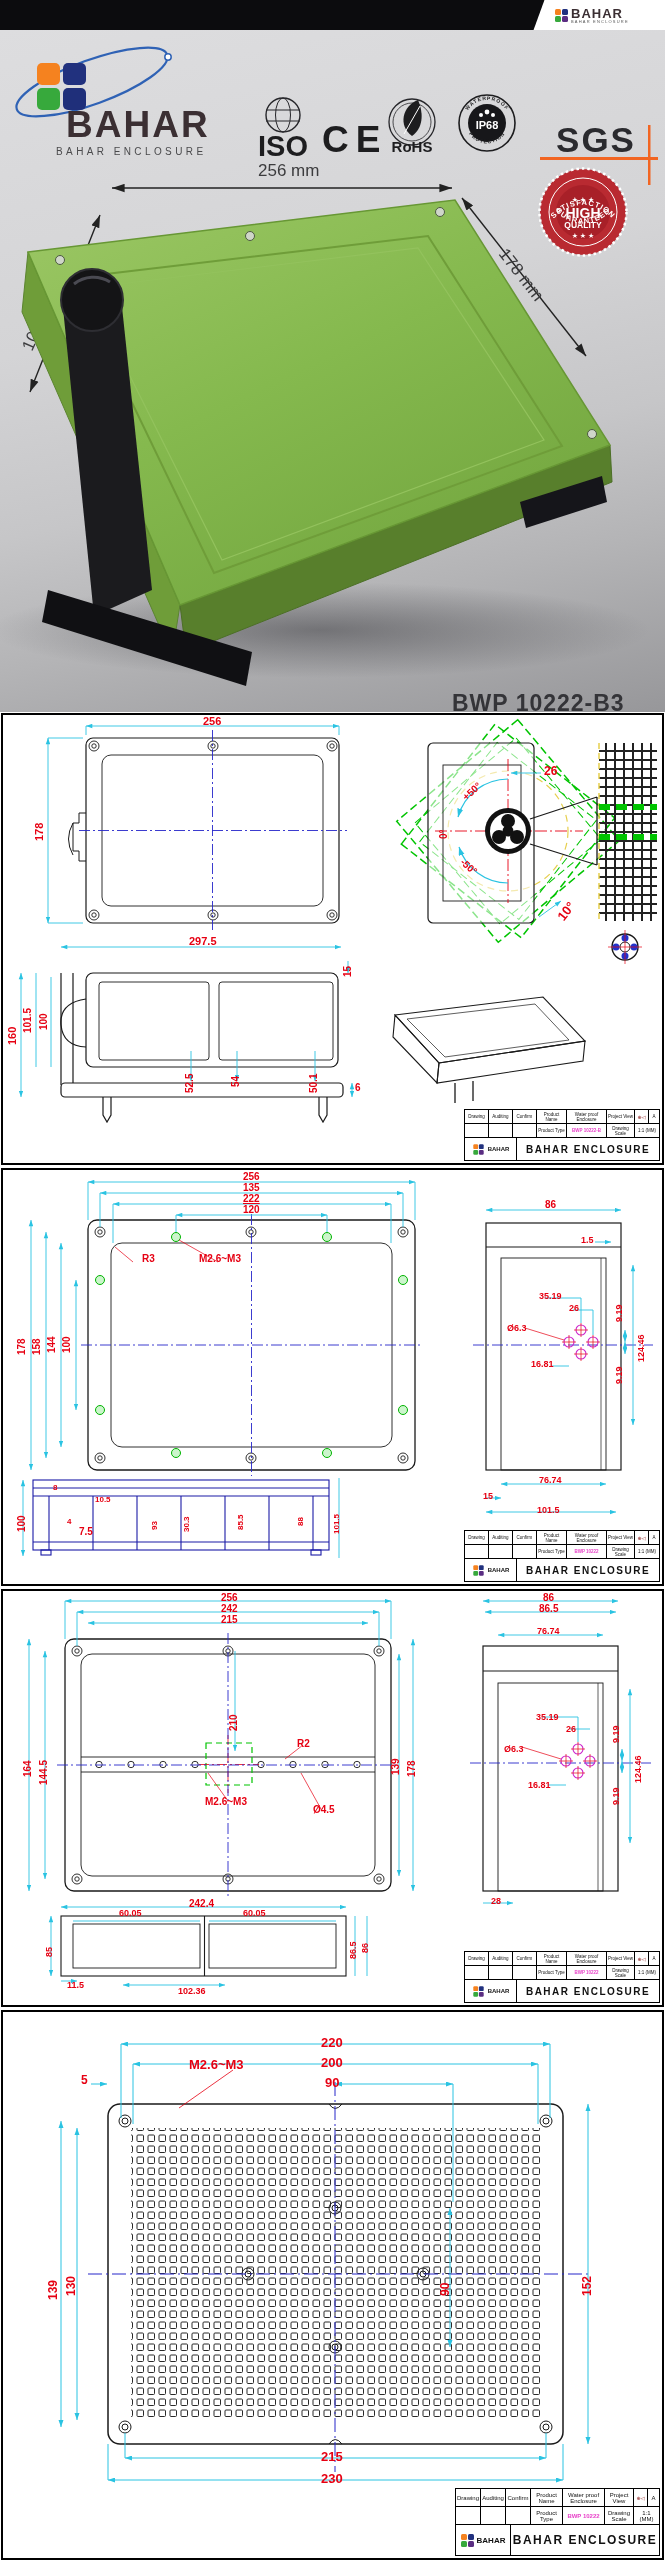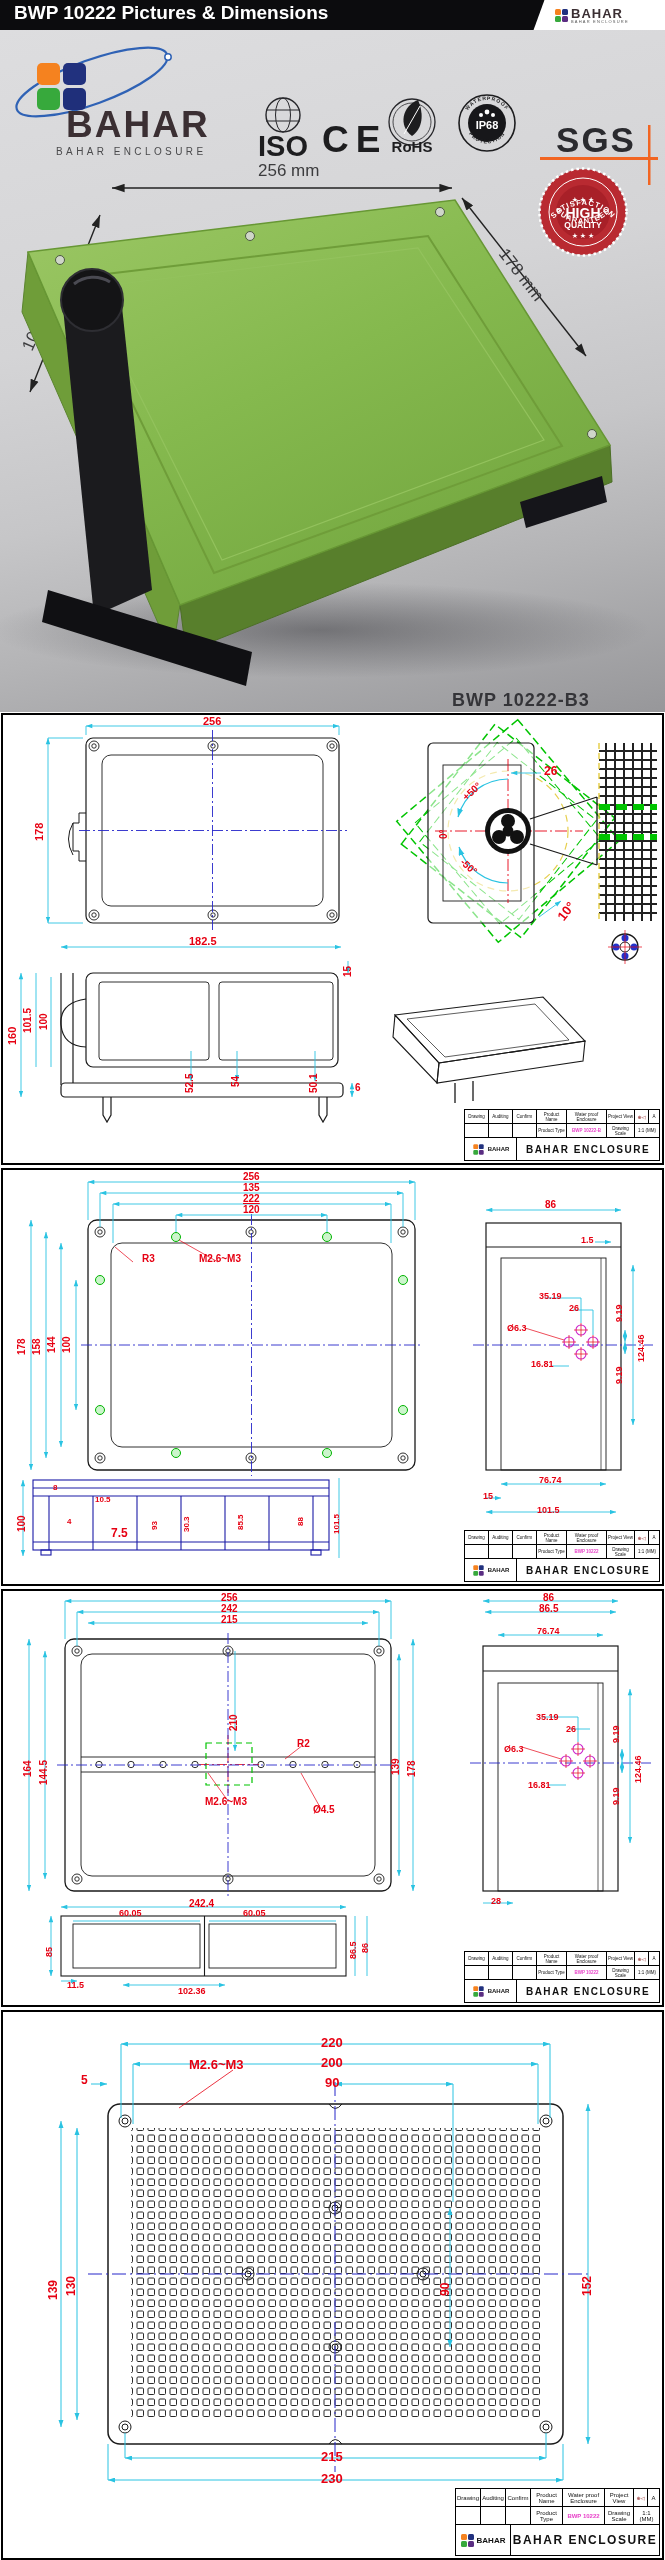--- a/index.html
+++ b/index.html
@@ -14,21 +14,21 @@
   .mini-mark i{position:absolute;width:6px;height:6px;border-radius:1.5px;}
   .mm-o{left:0;top:0;background:#f5821f}.mm-b{right:0;top:0;background:#21317e}
   .mm-g{left:0;bottom:0;background:#37a93c}.mm-p{right:0;bottom:0;background:#5a2d82}
   .hl-txt{line-height:1;}
   .hl-name{font-size:13px;font-weight:bold;color:#3b2f33;letter-spacing:1px;}
   .hl-sub{font-size:4px;color:#555;letter-spacing:1.2px;}
   
   .photo{position:absolute;top:30px;left:0;width:665px;height:682px;
          background:linear-gradient(168deg,#dddddf 0%,#d4d4d6 40%,#c6c6c8 62%,#b4b4b6 78%,#97979a 100%);}
   .photo svg{position:absolute;left:0;top:0;}
-  .model-label{position:absolute;left:452px;top:660px;font-size:18px;font-weight:bold;color:#343438;letter-spacing:1px;}
+  .model-label{position:absolute;left:452px;top:660px;font-size:23px;font-weight:bold;color:#343438;letter-spacing:1px;}
   
   .panel{position:absolute;left:1px;width:663px;background:#fff;border:2px solid #000;box-sizing:border-box;}
   .panel svg{position:absolute;left:0;top:0;}
   .annos{position:absolute;left:0;top:0;width:100%;height:100%;pointer-events:none;}
   .ann{position:absolute;transform-origin:left top;white-space:nowrap;font-weight:bold;
        font-family:"Liberation Sans",sans-serif;line-height:1;}
   
   .tb{position:absolute;right:2px;bottom:2px;width:194px;background:#fff;border:1px solid #000;
       font-size:4.5px;color:#111;z-index:5;}
   .tb .r{display:flex;border-bottom:1px solid #000;}
@@ -43,21 +43,20 @@
   .tb-lg{width:203px;font-size:6px;}
   .tb-lg .h13{height:17px}
   .tb-lg .company{font-size:12px;}
 </style>
 </head>
 <body>
 
 <div class="page">
 
   <div class="header">
-    <div class="header-title">BWP 10222 Pictures &amp; Dimensions</div>
     <div class="header-logo-wrap">
       <div class="header-logo-in">
         <span class="mini-mark">
           <i class="mm-o"></i>
             <i class="mm-b"></i>
             <i class="mm-g"></i>
             <i class="mm-p"></i>
         </span>
         <span class="hl-txt">
           <div class="hl-name">BAHAR</div>
@@ -311,21 +310,21 @@
       </g>
     </svg>
     <div class="annos">
         <span class="ann" style="left: 200px; top: 1px; font-size: 11px; color: rgb(230, 0, 18);">256</span>
         <span class="ann" style="left: 31px; top: 126px; font-size: 11px; color: rgb(230, 0, 18); transform: rotate(-90deg);">178</span>
         <span class="ann" style="left: 541px; top: 50px; font-size: 12px; color: rgb(230, 0, 18);">26</span>
         <span class="ann" style="left: 458px; top: 80px; font-size: 10px; color: rgb(230, 0, 18); transform: rotate(-42deg);">+50°</span>
         <span class="ann" style="left: 436px; top: 124px; font-size: 10px; color: rgb(230, 0, 18); transform: rotate(-90deg);">0°</span>
         <span class="ann" style="left: 462px; top: 142px; font-size: 10px; color: rgb(230, 0, 18); transform: rotate(42deg);">-50°</span>
         <span class="ann" style="left: 552px; top: 200px; font-size: 13px; color: rgb(230, 0, 18); transform: rotate(-52deg);">10°</span>
-        <span class="ann" style="left: 186px; top: 221px; font-size: 11px; color: rgb(230, 0, 18);">182.5</span>
+        <span class="ann" style="left: 186px; top: 221px; font-size: 11px; color: rgb(230, 0, 18);">297.5</span>
         <span class="ann" style="left: 340px; top: 262px; font-size: 10px; color: rgb(230, 0, 18); transform: rotate(-90deg);">15</span>
         <span class="ann" style="left: 4px; top: 330px; font-size: 11px; color: rgb(230, 0, 18); transform: rotate(-90deg);">160</span>
         <span class="ann" style="left: 20px; top: 318px; font-size: 10px; color: rgb(230, 0, 18); transform: rotate(-90deg);">101.5</span>
         <span class="ann" style="left: 36px; top: 315px; font-size: 10px; color: rgb(230, 0, 18); transform: rotate(-90deg);">100</span>
         <span class="ann" style="left: 182px; top: 378px; font-size: 10px; color: rgb(230, 0, 18); transform: rotate(-90deg);">52.5</span>
         <span class="ann" style="left: 228px; top: 372px; font-size: 10px; color: rgb(230, 0, 18); transform: rotate(-90deg);">54</span>
         <span class="ann" style="left: 306px; top: 378px; font-size: 10px; color: rgb(230, 0, 18); transform: rotate(-90deg);">50.1</span>
         <span class="ann" style="left: 352px; top: 368px; font-size: 10px; color: rgb(230, 0, 18);">6</span>
       </div>
     <div class="tb">
@@ -505,21 +504,21 @@
         <span class="ann" style="left: 504px; top: 154px; font-size: 9px; color: rgb(230, 0, 18);">Ø6.3</span>
         <span class="ann" style="left: 634px; top: 192px; font-size: 9px; color: rgb(230, 0, 18); transform: rotate(-90deg);">124.46</span>
         <span class="ann" style="left: 528px; top: 190px; font-size: 9px; color: rgb(230, 0, 18);">16.81</span>
         <span class="ann" style="left: 612px; top: 214px; font-size: 9px; color: rgb(230, 0, 18); transform: rotate(-90deg);">9.19</span>
         <span class="ann" style="left: 536px; top: 306px; font-size: 9px; color: rgb(230, 0, 18);">76.74</span>
         <span class="ann" style="left: 480px; top: 322px; font-size: 9px; color: rgb(230, 0, 18);">15</span>
         <span class="ann" style="left: 534px; top: 336px; font-size: 9px; color: rgb(230, 0, 18);">101.5</span>
         <span class="ann" style="left: 14px; top: 362px; font-size: 10px; color: rgb(230, 0, 18); transform: rotate(-90deg);">100</span>
         <span class="ann" style="left: 50px; top: 314px; font-size: 8px; color: rgb(230, 0, 18);">8</span>
         <span class="ann" style="left: 64px; top: 348px; font-size: 8px; color: rgb(230, 0, 18);">4</span>
-        <span class="ann" style="left: 76px; top: 357px; font-size: 12px; color: rgb(230, 0, 18); margin-left: 32px;">7.5</span>
+        <span class="ann" style="left: 76px; top: 357px; font-size: 10px; color: rgb(230, 0, 18);">7.5</span>
         <span class="ann" style="left: 92px; top: 326px; font-size: 8px; color: rgb(230, 0, 18);">10.5</span>
         <span class="ann" style="left: 148px; top: 360px; font-size: 8px; color: rgb(230, 0, 18); transform: rotate(-90deg);">93</span>
         <span class="ann" style="left: 180px; top: 362px; font-size: 8px; color: rgb(230, 0, 18); transform: rotate(-90deg);">30.3</span>
         <span class="ann" style="left: 234px; top: 360px; font-size: 8px; color: rgb(230, 0, 18); transform: rotate(-90deg);">85.5</span>
         <span class="ann" style="left: 294px; top: 356px; font-size: 8px; color: rgb(230, 0, 18); transform: rotate(-90deg);">88</span>
         <span class="ann" style="left: 330px; top: 364px; font-size: 8px; color: rgb(230, 0, 18); transform: rotate(-90deg);">101.5</span>
       </div>
     <div class="tb">
       <div class="r">
         <div class="c h13" style="width:24px">Drawing</div>

